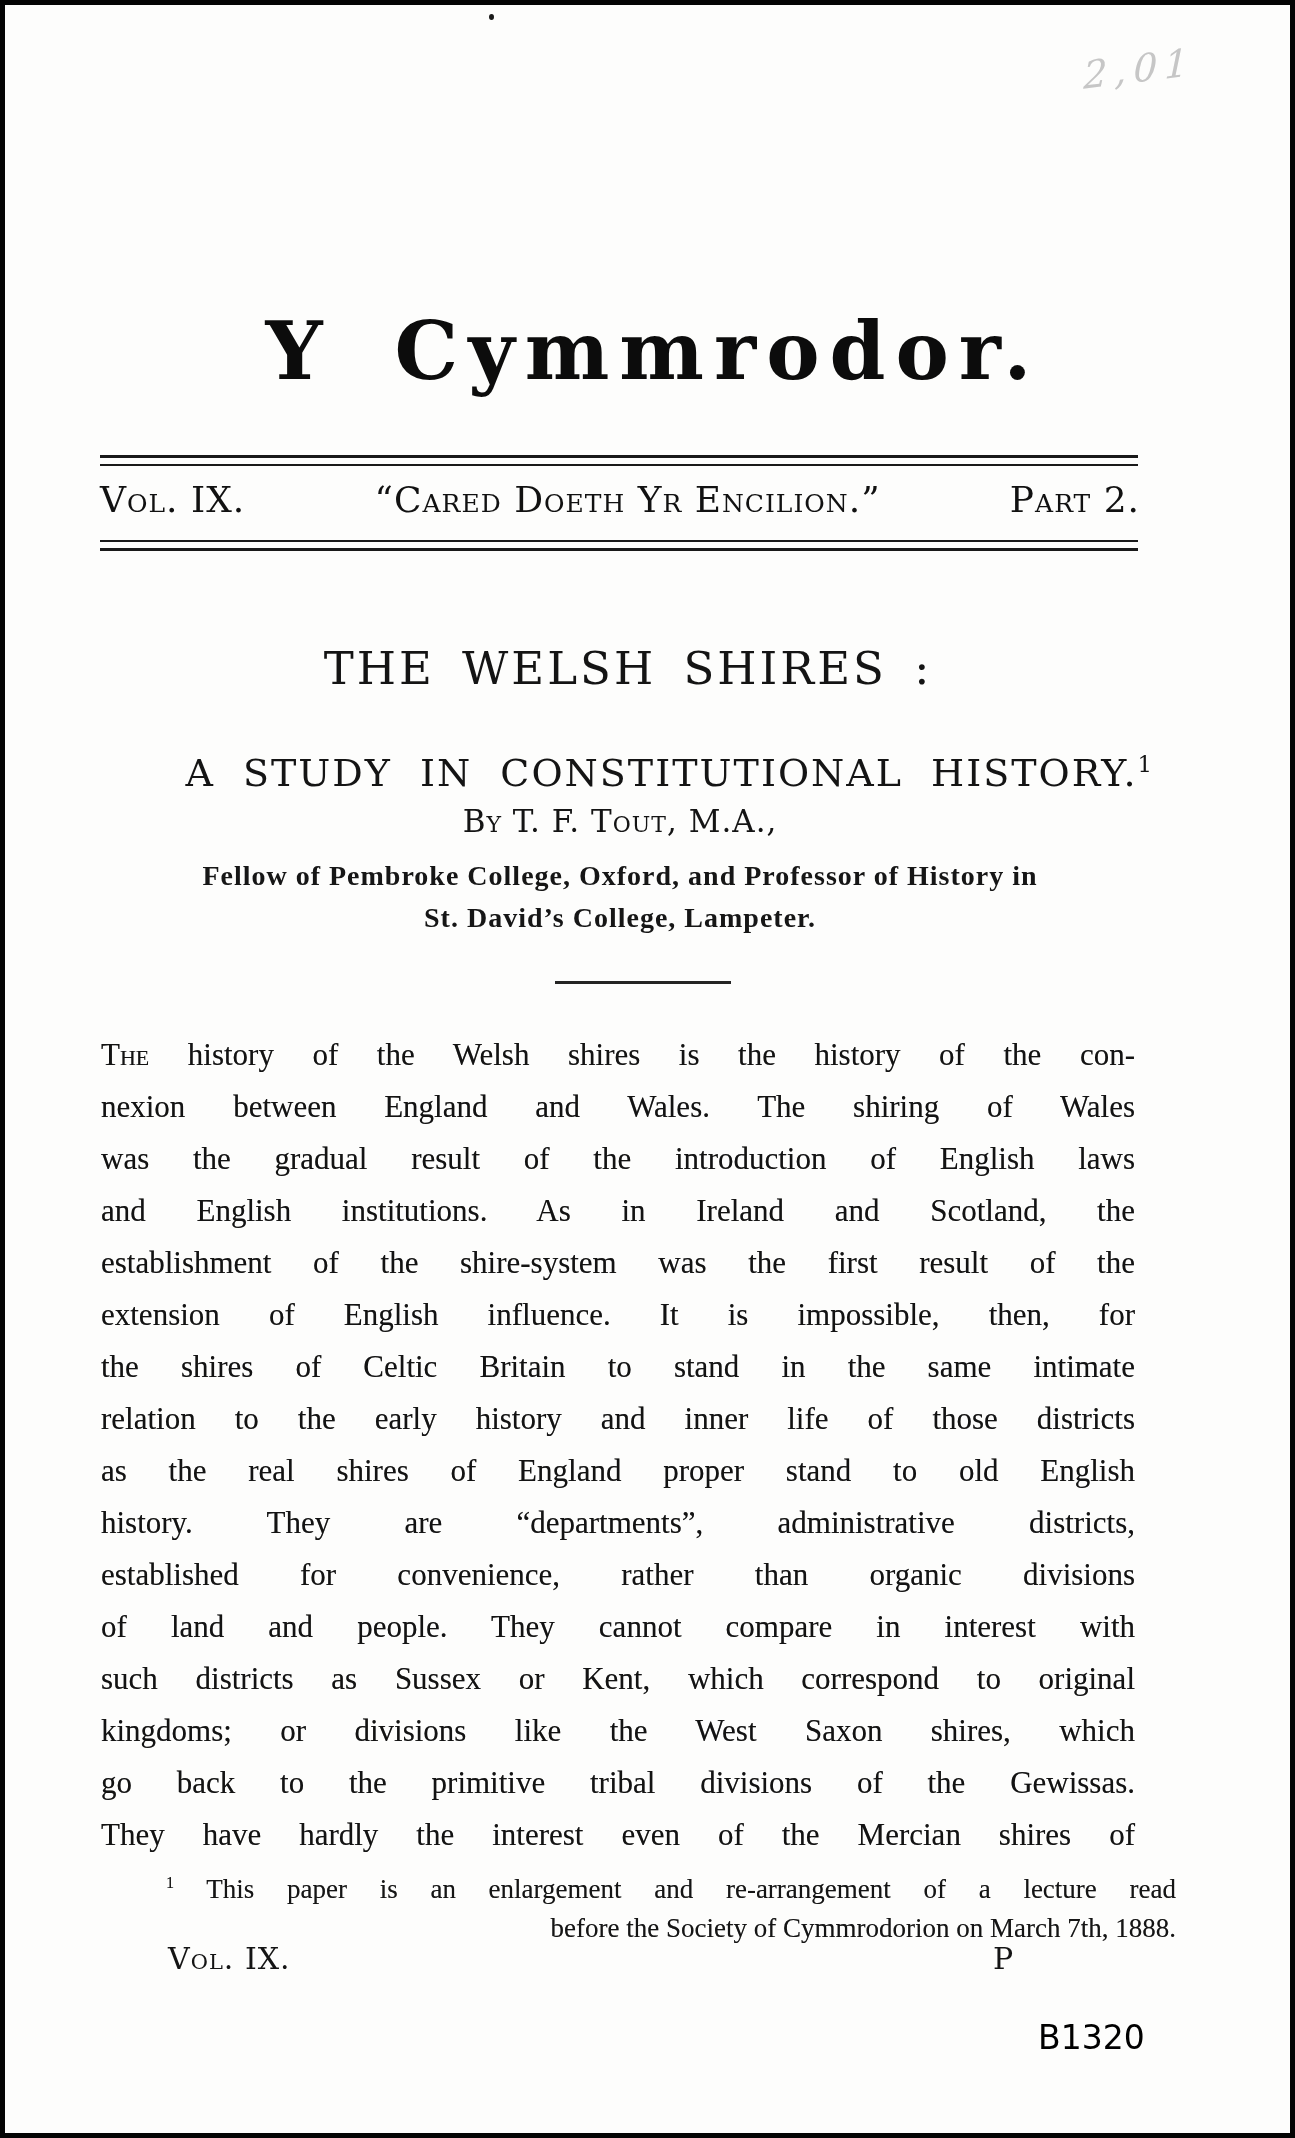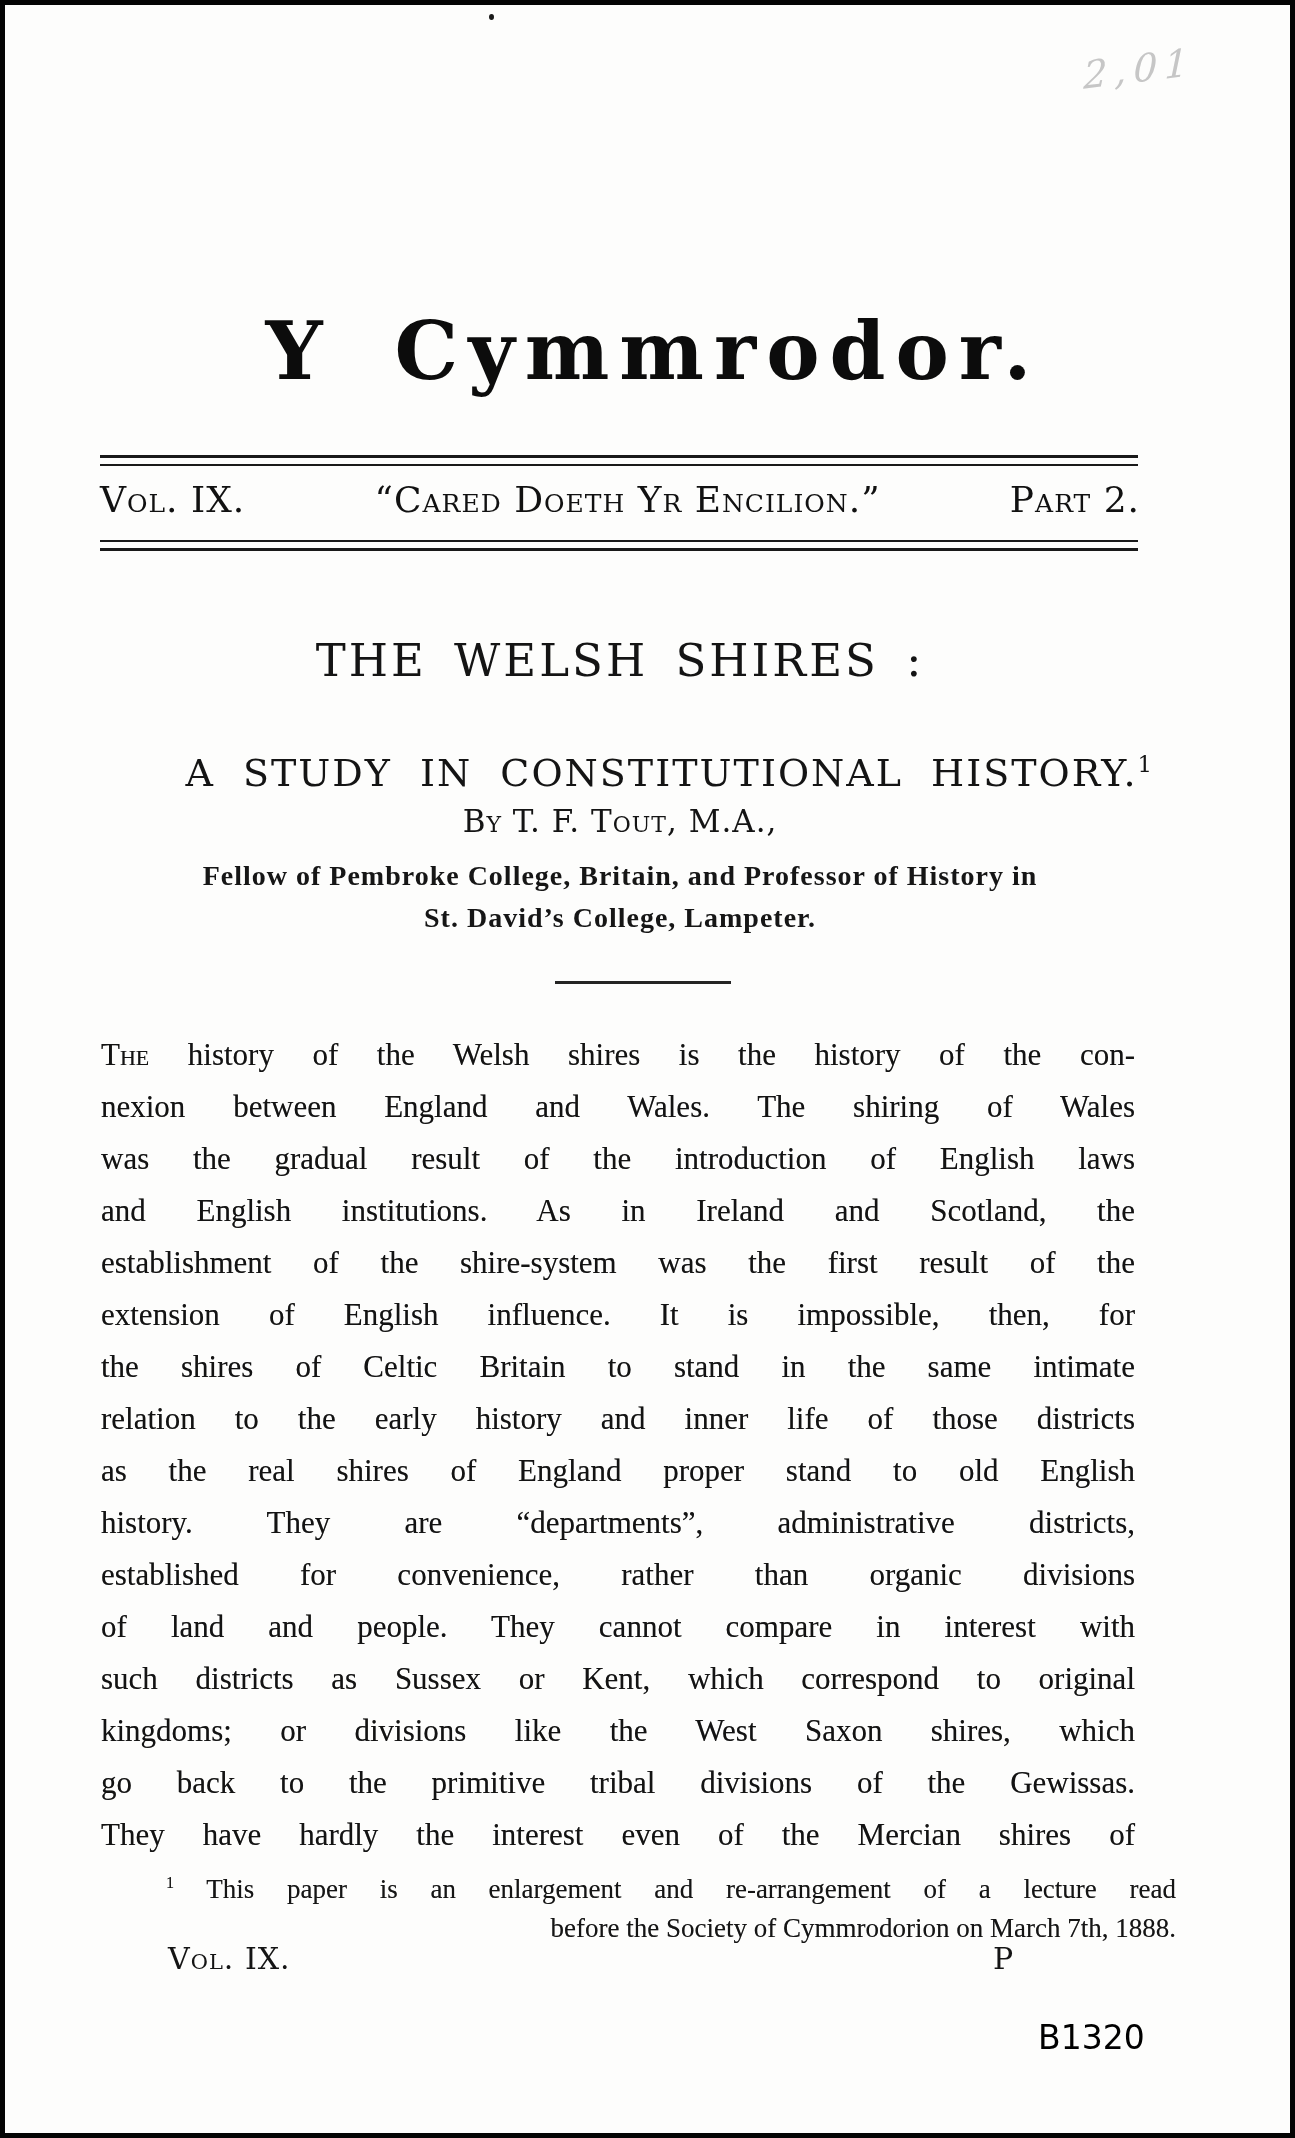--- a/index.html
+++ b/index.html
@@ -77,21 +77,21 @@
     font-size: 36px;
     line-height: 46px;
     letter-spacing: 1px;
     color: #111;
   }
 
   
   .title {
     left: 95px; top: 628px;
     width: 1040px;
-    margin: 0;
+    margin: 8px;
     text-align: center;
     font-family: "DejaVu Serif", serif;
     font-weight: normal;
     font-size: 45px;
     letter-spacing: 3px;
     word-spacing: 10px;
     line-height: 56px;
     white-space: nowrap;
   }
   .subtitle {
@@ -220,21 +220,21 @@
   </div>
 
   <div class="abs rule-b"></div>
 
   <h2 class="abs title">THE WELSH SHIRES :</h2>
 
   <h3 class="abs subtitle"><span>A STUDY IN CONSTITUTIONAL HISTORY.</span><sup>1</sup></h3>
 
   <div class="abs byline sc">By T. F. Tout, M.A.,</div>
 
-  <div class="abs affil affil1">Fellow of Pembroke College, Britain, and Professor of History in</div>
+  <div class="abs affil affil1">Fellow of Pembroke College, Oxford, and Professor of History in</div>
   <div class="abs affil affil2">St. David’s College, Lampeter.</div>
 
   <div class="abs divider"></div>
 
   <div class="abs bodytext">
     <div class="line"><span class="lead">The</span> <span>history of the Welsh shires is the history of the con-</span></div>
     <div class="line">nexion between England and Wales.  The shiring of Wales</div>
     <div class="line">was the gradual result of the introduction of English laws</div>
     <div class="line">and English institutions.  As in Ireland and Scotland, the</div>
     <div class="line">establishment of the shire-system was the first result of the</div>

